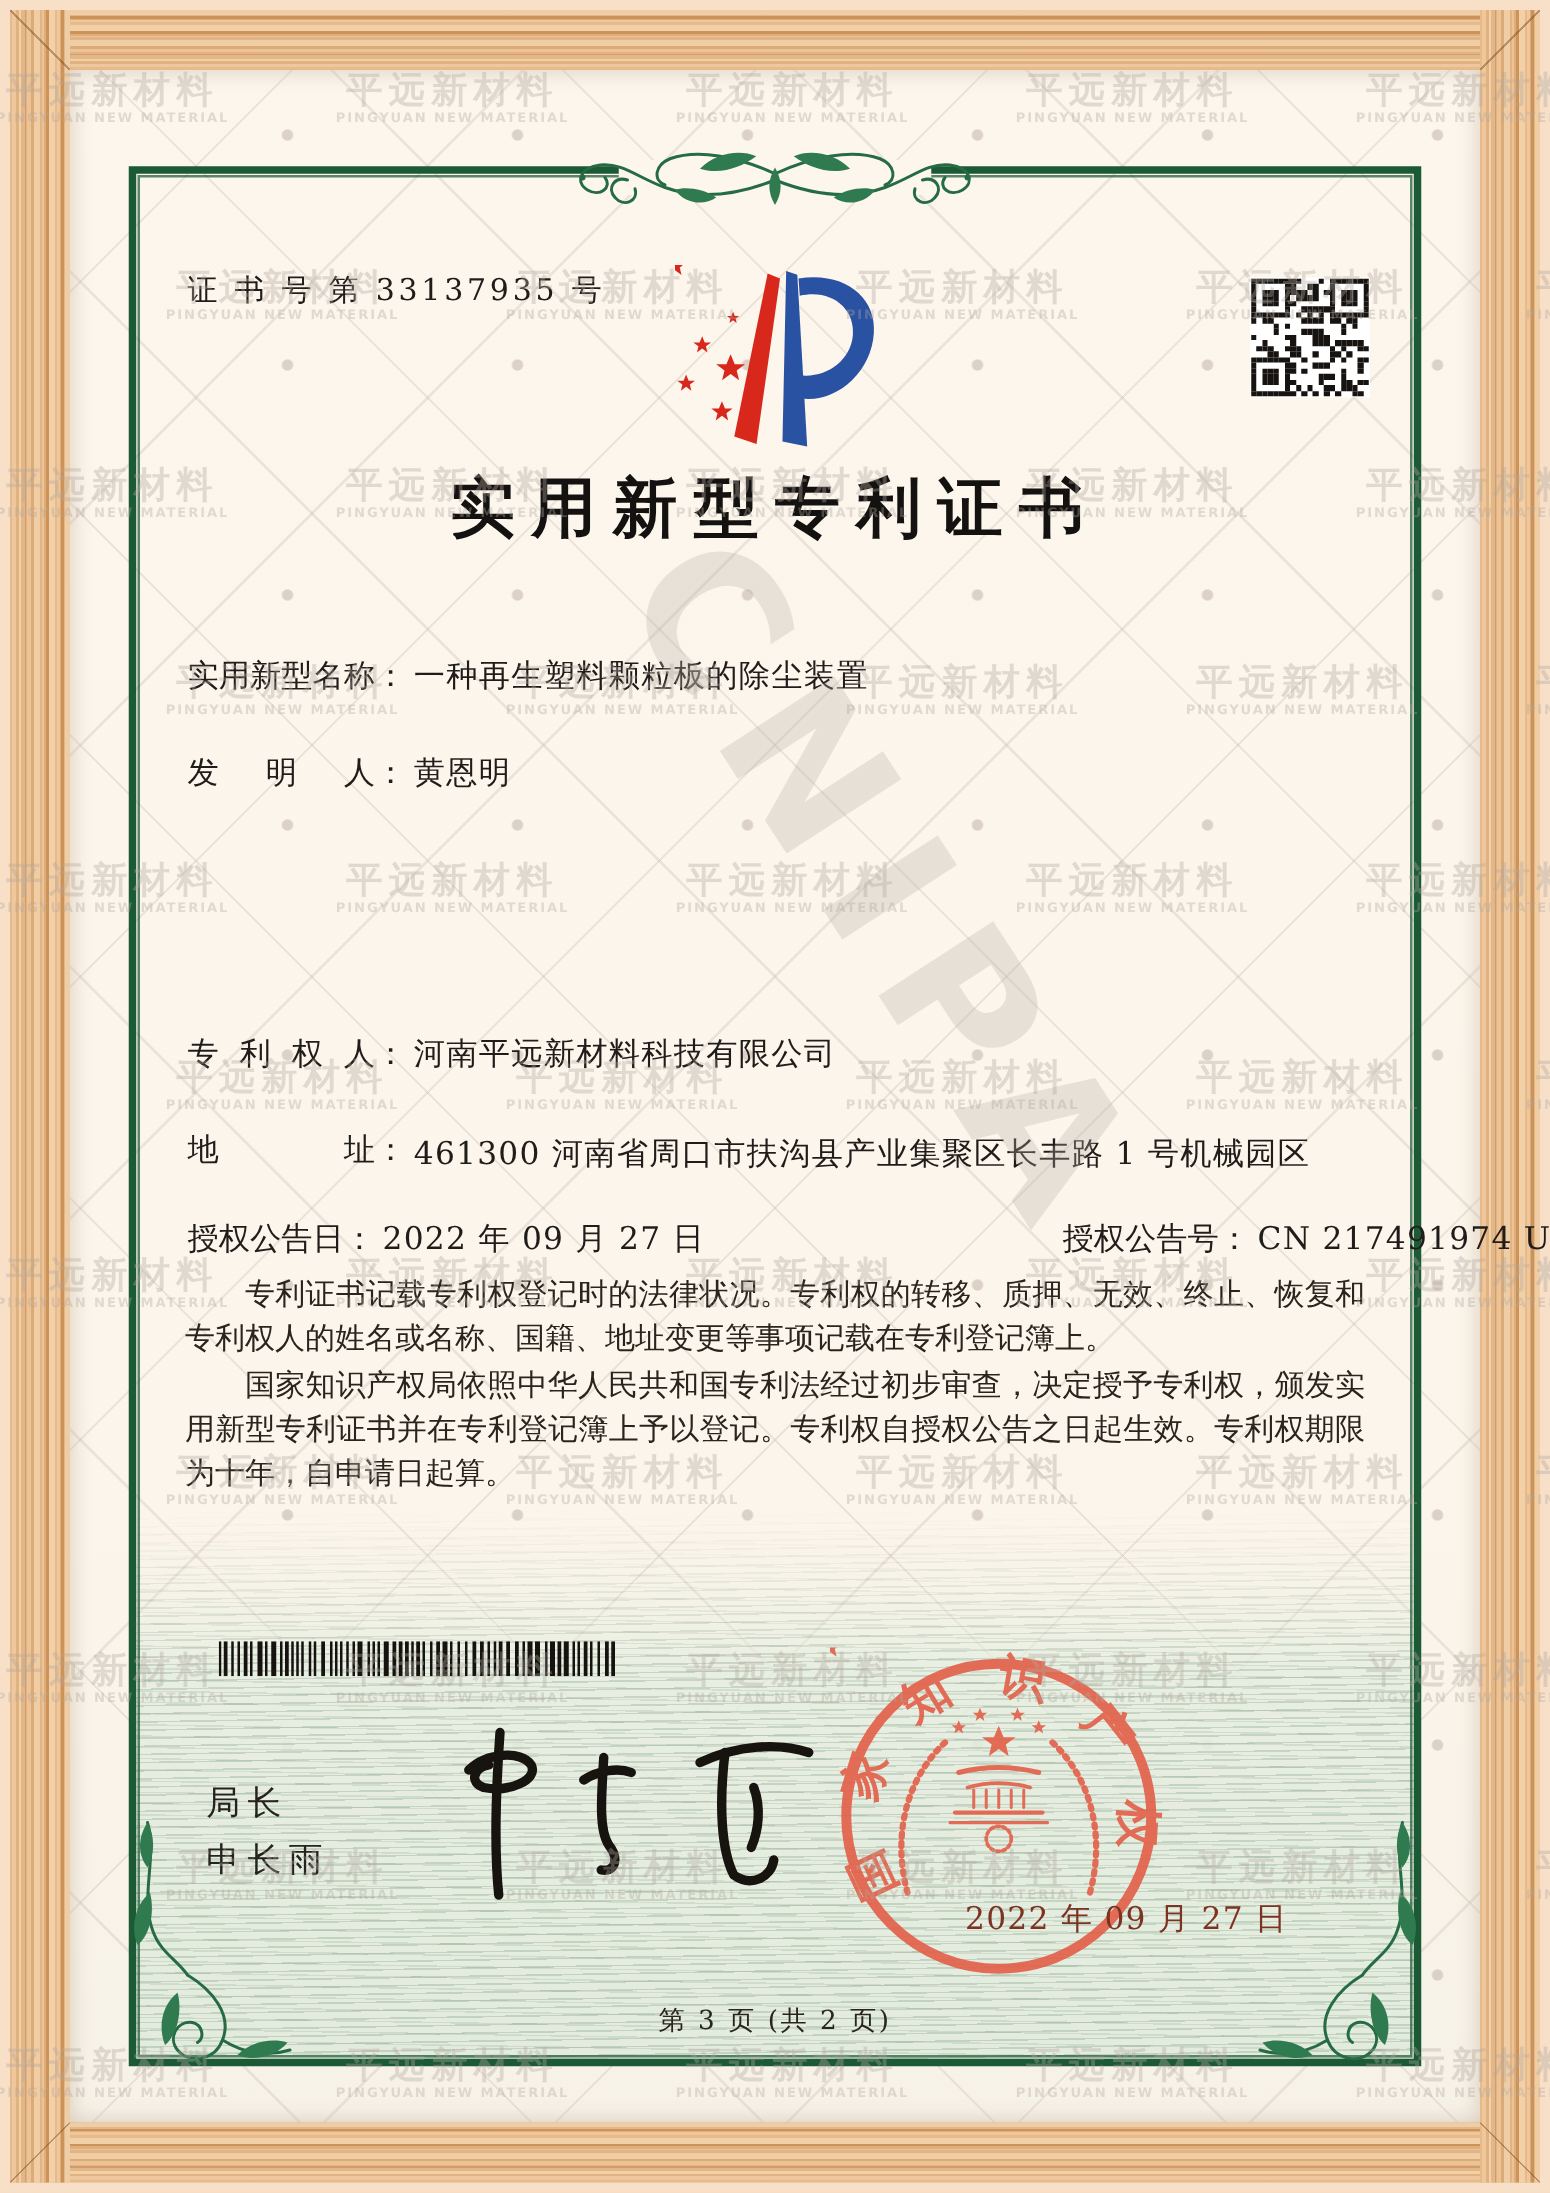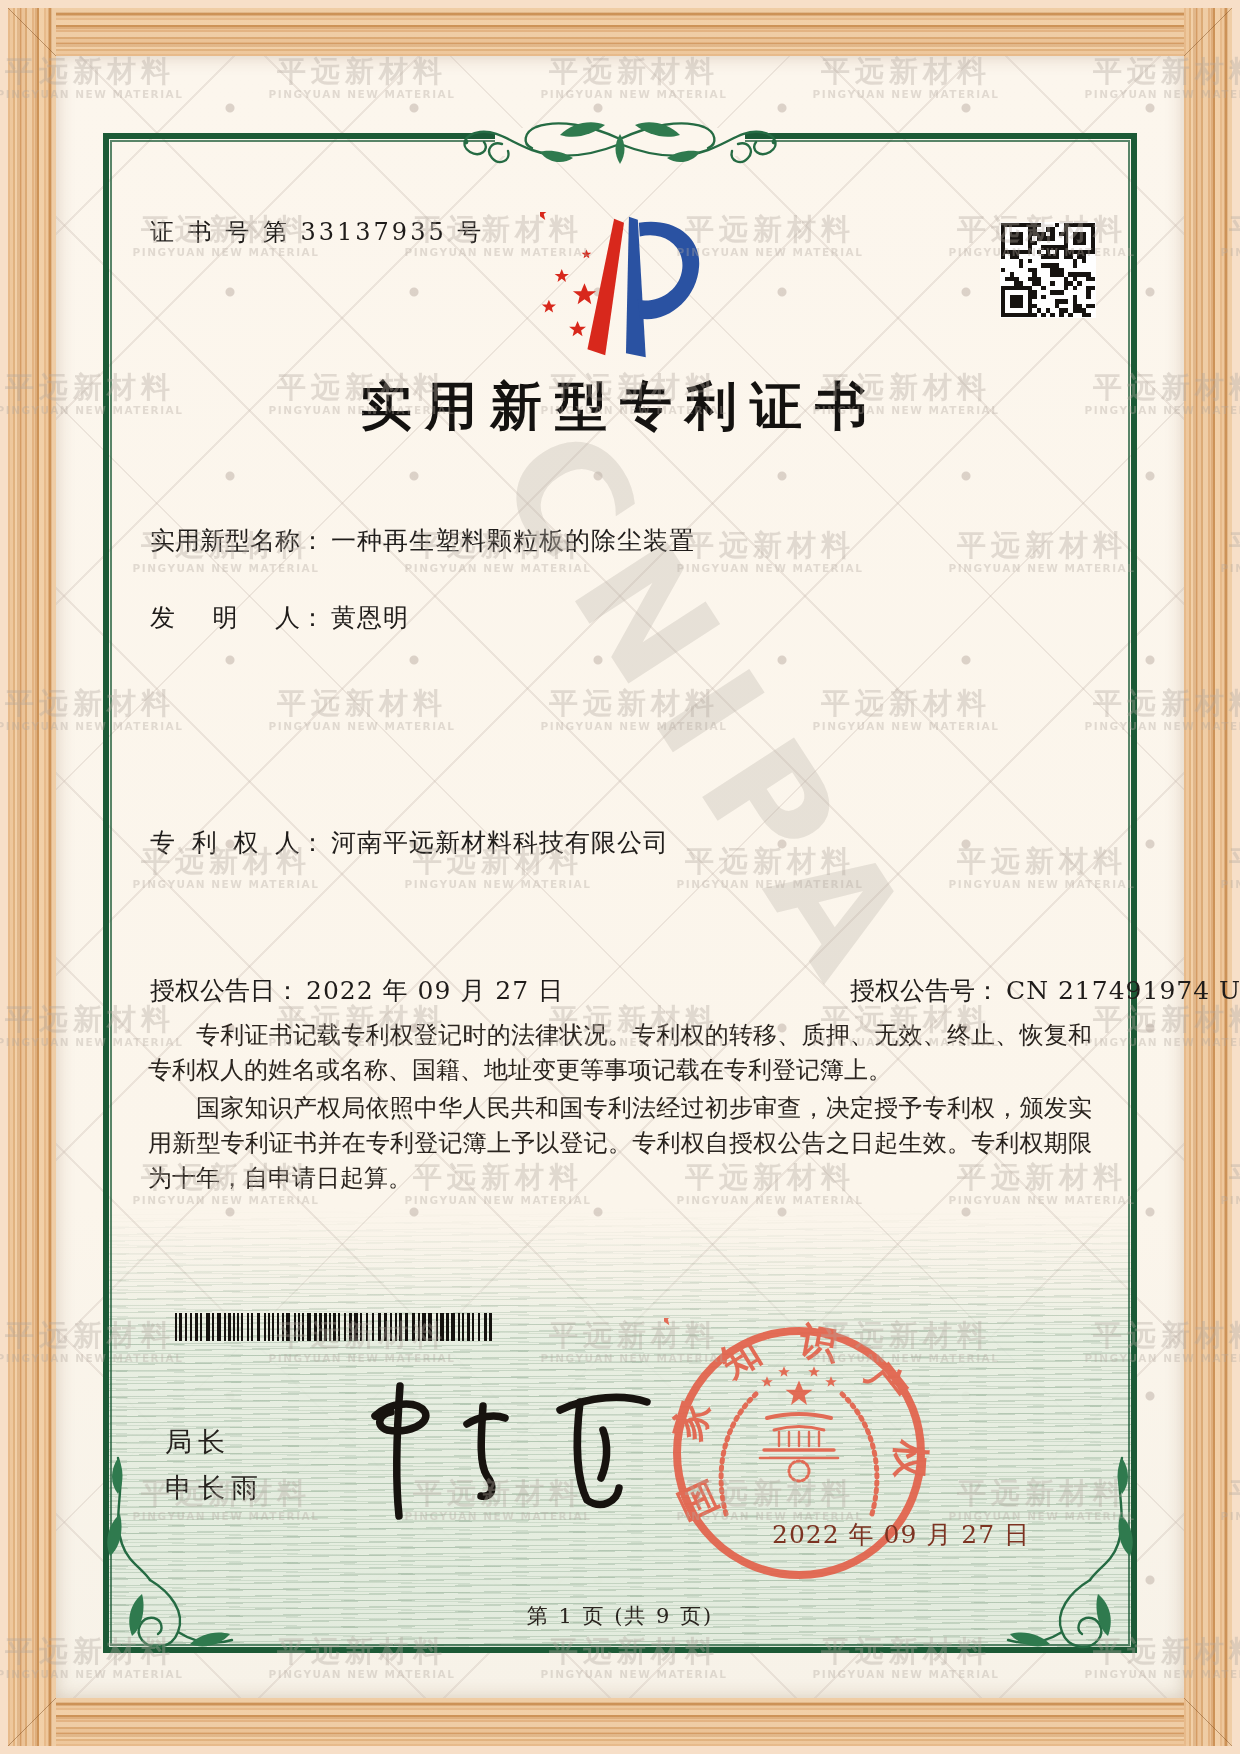--- a/index.html
+++ b/index.html
@@ -622,20 +622,25 @@
 
     <div class="frow" style="top:524px;">
       <span class="flabel">实用新型名称</span><span class="fcolon">：</span><span class="fvalue">一种再生塑料颗粒板的除尘装置</span>
     </div>
     <div class="frow" style="top:601px;">
       <span class="flabel">发明人</span><span class="fcolon">：</span><span class="fvalue">黄恩明</span>
     </div>
     <div class="frow" style="top:826px;">
       <span class="flabel">专利权人</span><span class="fcolon">：</span><span class="fvalue">河南平远新材料科技有限公司</span>
     </div>
+    <div class="frow addr-row" style="top:903px;">
+      <span class="flabel">地址</span>
+        <span class="fcolon">：</span>
+      <span class="fvalue addr-value">461300 河南省周口市扶沟县产业集聚区长丰路 1 号机械园区</span>
+    </div>
     <div class="frow" style="top:974px;">
       <span class="flabel-n">授权公告日</span><span class="fcolon">：</span><span class="fvalue">2022 年 09 月 27 日</span>
       <span class="grant2">
         <span class="flabel-n">授权公告号</span><span class="fcolon">：</span><span class="fvalue">CN 217491974 U</span>
       </span>
     </div>
 
     <div class="body-text">
       <p>专利证书记载专利权登记时的法律状况。专利权的转移、质押、无效、终止、恢复和专利权人的姓名或名称、国籍、地址变更等事项记载在专利登记簿上。</p>
       <p>国家知识产权局依照中华人民共和国专利法经过初步审查，决定授予专利权，颁发实用新型专利证书并在专利登记簿上予以登记。专利权自授权公告之日起生效。专利权期限为十年，自申请日起算。</p>
@@ -740,21 +745,21 @@
           <path d="M96,140 L174,140" stroke-width="2.6"></path>
           <circle cx="135" cy="153" r="10" stroke-width="3" stroke-dasharray="2.4,2.6"></circle>
           <path d="M62,196 C50,152 60,106 92,76" stroke-width="5" stroke-dasharray="2.5,5"></path>
           <path d="M208,196 C220,152 210,106 178,76" stroke-width="5" stroke-dasharray="2.5,5"></path>
         </g>
       </g>
     </svg>
 
     <div class="seal-date">2022 年 09 月 27 日</div>
 
-    <div class="page-footer">第 1 页 (共 9 页)</div>
+    <div class="page-footer">第 3 页 (共 2 页)</div>
   </div>
 
   <div class="wm-layer">
     <div class="wm-big">CNIPA</div>
   <div class="wm-tile" style="left: 90px; top: 78px;">
         <div class="wm-cn">平远新材料</div>
         <div class="wm-en">PINGYUAN NEW MATERIAL</div>
       </div>
       <div class="wm-tile" style="left: 362px; top: 78px;">
         <div class="wm-cn">平远新材料</div>

